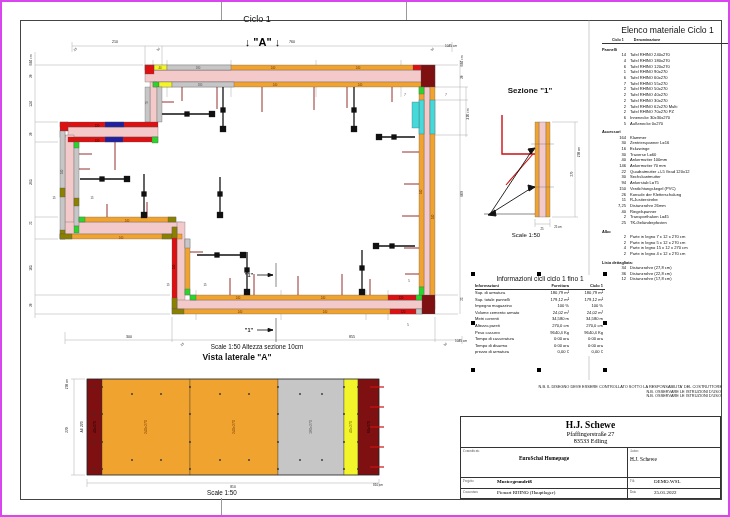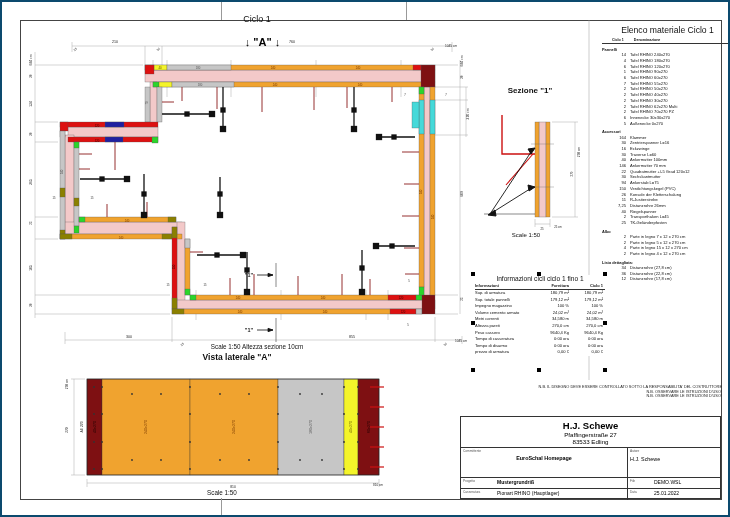--- a/index.html
+++ b/index.html
@@ -1,17 +1,17 @@
 <!DOCTYPE html>
 <html><head>
 <meta charset="utf-8">
 <style>
   html,body{margin:0;padding:0;background:#e8e8e8;}
   #page{position:relative;width:730px;height:517px;background:#ffffff;overflow:hidden;
-        font-family:"Liberation Sans",sans-serif;border:2px solid #0c4a6e;box-sizing:border-box;}
+        font-family:"Liberation Sans",sans-serif;border:2px solid #d946ef;box-sizing:border-box;}
   .abs{position:absolute;}
   .ctr{text-align:center;}
   #sheet-border{position:absolute;left:18px;top:18px;width:700px;height:478px;border:1px solid #444;}
   svg{position:absolute;left:0;top:0;}
   
   #plan-title{left:200px;top:12px;width:110px;font-size:9px;color:#111;}
   #marker-a{left:213px;top:34px;width:95px;font-size:11px;font-weight:bold;color:#000;}
   #plan-scale-note{left:175px;top:341px;width:160px;font-size:6.3px;color:#111;}
   #vista-title{left:150px;top:350px;width:170px;font-size:8.5px;font-weight:bold;color:#111;}
   #vista-scale{left:190px;top:487px;width:60px;font-size:6.3px;color:#111;}
@@ -31,21 +31,21 @@
   #info .ititle{font-size:6.6px;text-align:center;white-space:nowrap;margin-bottom:1px;}
   #info .ihead{display:flex;font-size:4px;font-weight:bold;border-bottom:0.5px solid #333;padding-bottom:1px;}
   #info .irow{display:flex;font-size:4.1px;line-height:6.6px;}
   #info .c1{width:56px;flex:none;}
   #info .c2{width:38px;flex:none;text-align:right;}
   #info .c3{width:34px;flex:none;text-align:right;}
   .handle{position:absolute;width:4px;height:4px;background:#000;}
   
   #notes{left:420px;top:383px;width:300px;text-align:right;font-size:3.9px;line-height:4.6px;color:#222;}
   
-  #tblock{left:458px;top:414px;width:261px;height:83px;border:1px solid #333;box-sizing:border-box;background:#fff;}
+  #tblock{left:458px;top:414px;width:261px;height:83px;border:1px solid #333;box-sizing:border-box;background:#fff;font-family:Liberation Serif, serif;}
   #tb-company{height:31px;border-bottom:1px solid #333;box-sizing:border-box;text-align:center;}
   #tb-name{font-size:9.5px;font-weight:bold;padding-top:3px;}
   #tb-addr{font-size:6.2px;line-height:7px;}
   .tb-row{display:flex;border-bottom:1px solid #333;box-sizing:border-box;}
   .tb-row:last-child{border-bottom:none;}
   .tb-cell{position:relative;box-sizing:border-box;padding:1px 2px 0 2px;}
   .tb-left{width:167px;border-right:1px solid #333;}
   .tb-right{width:92px;}
   .tb-label{font-size:3.2px;color:#555;display:block;}
   .tb-val{font-size:5.4px;}

